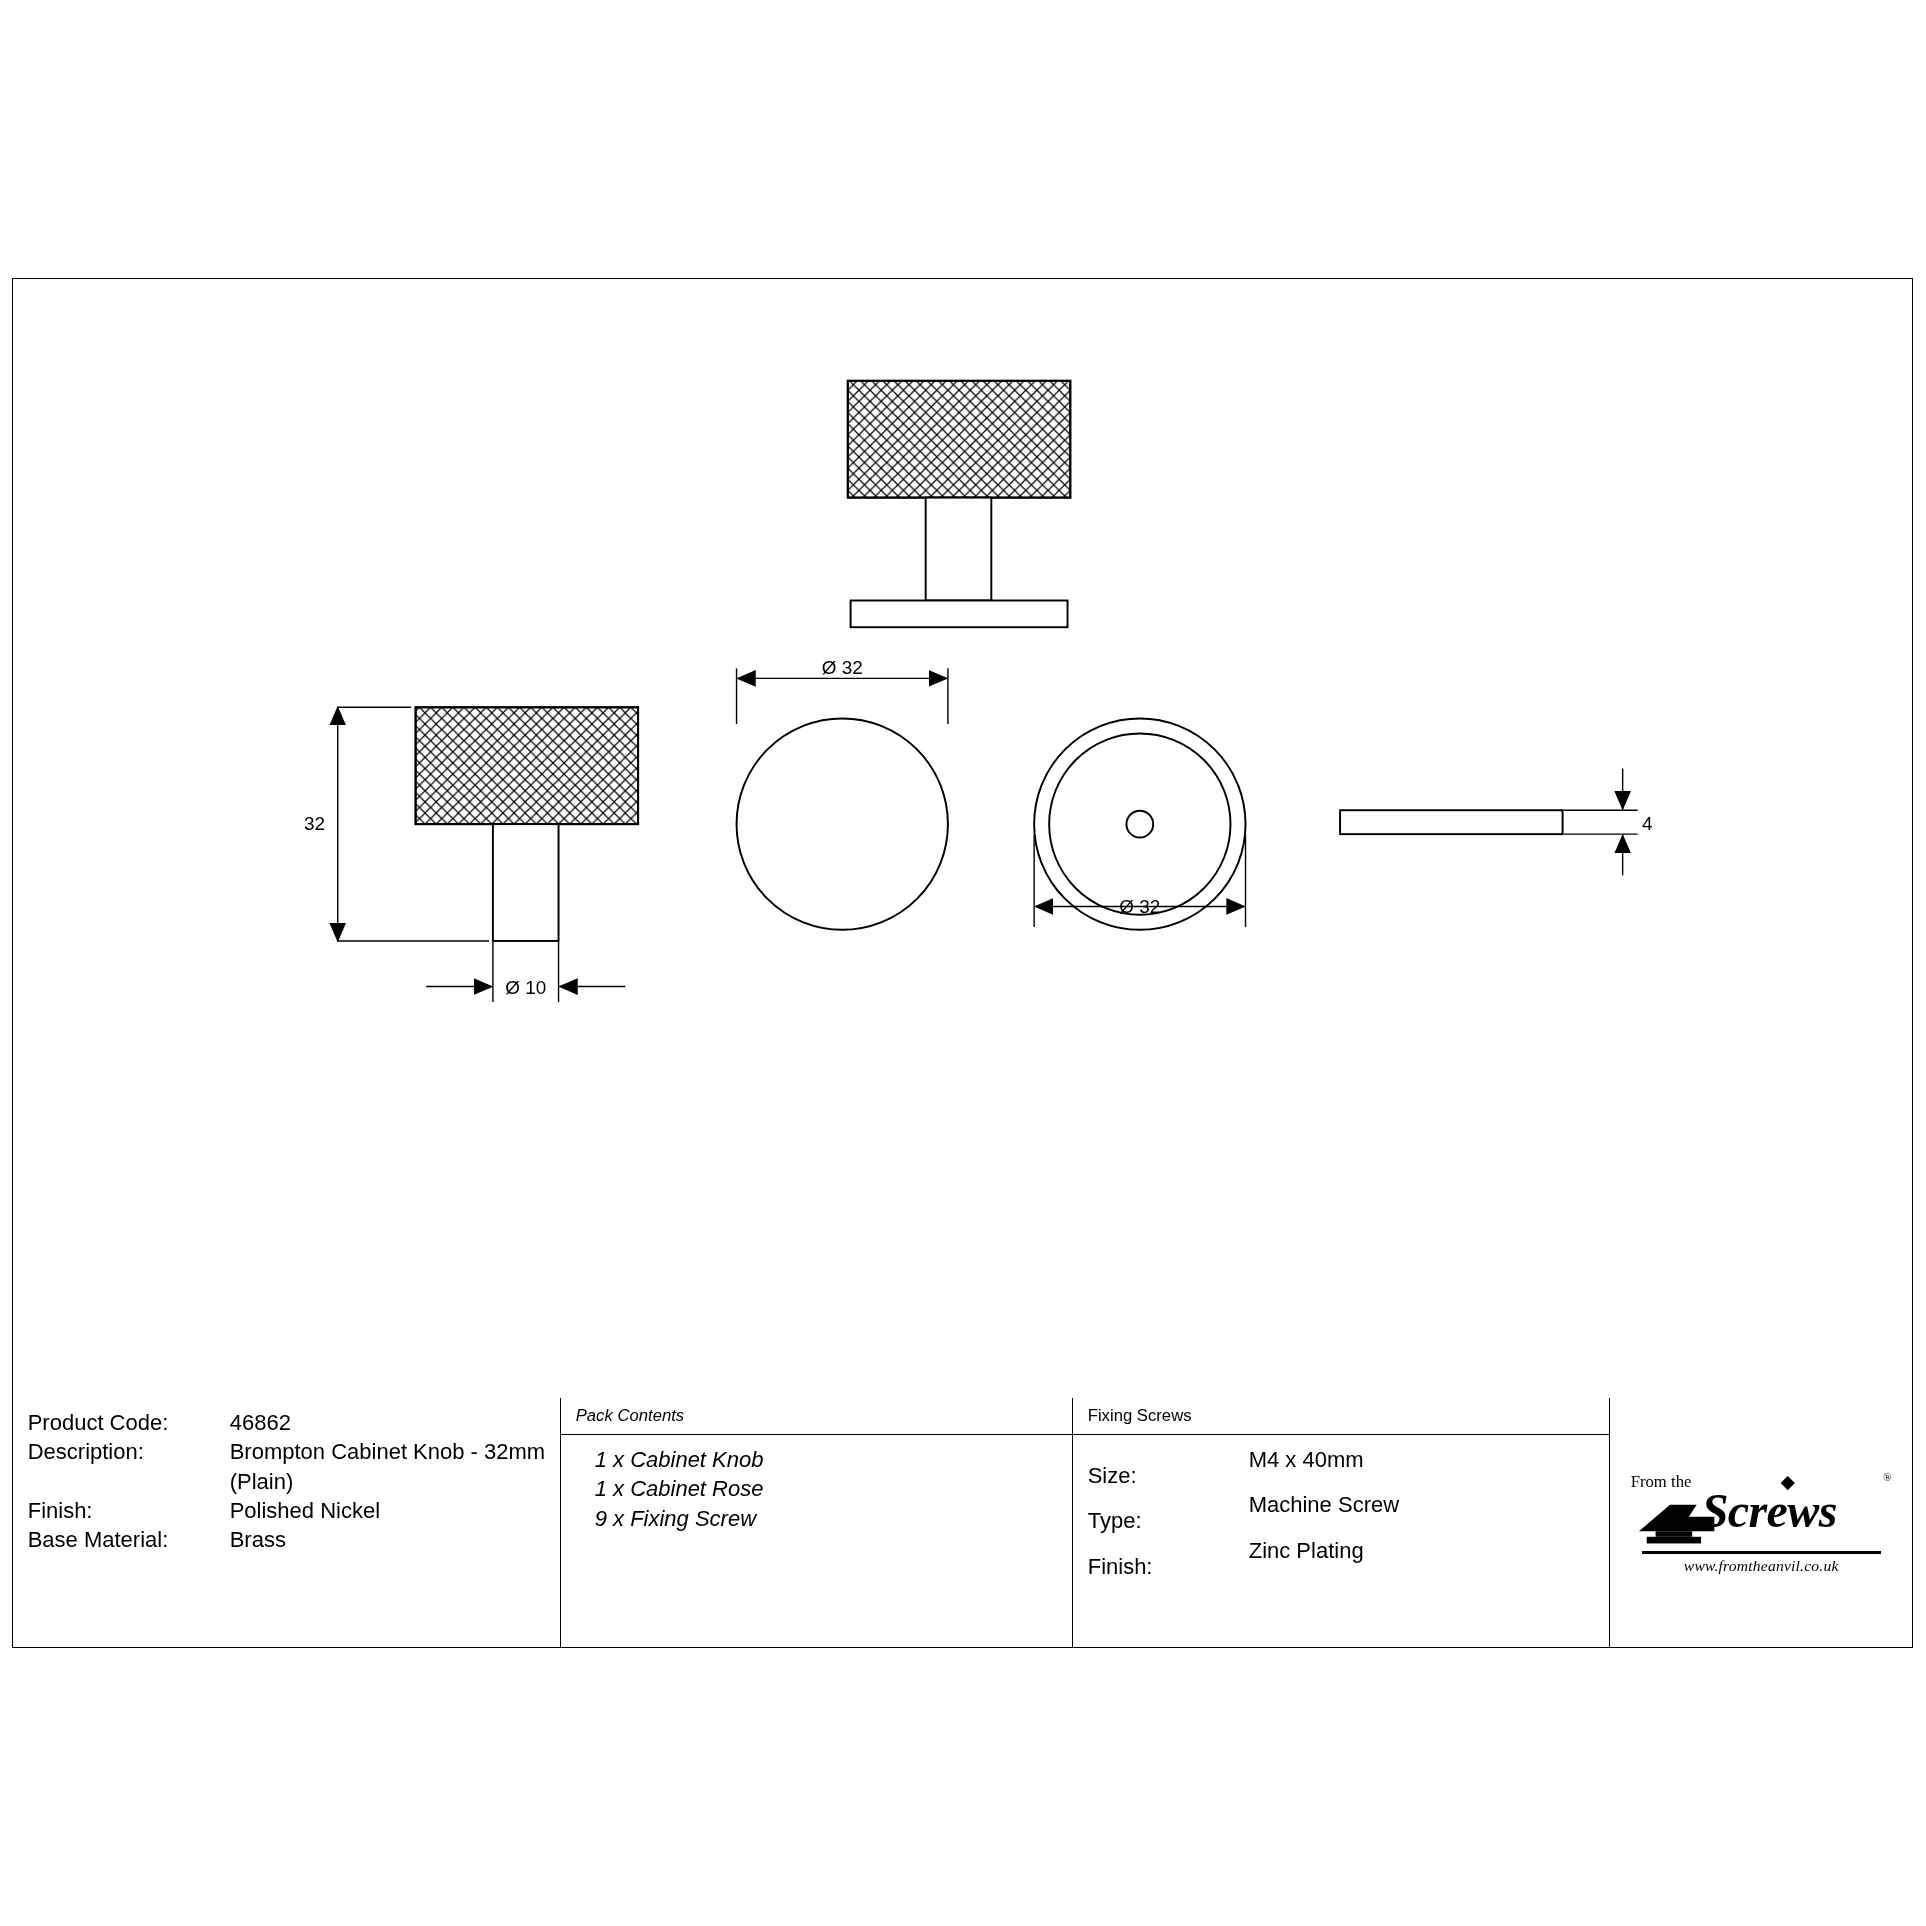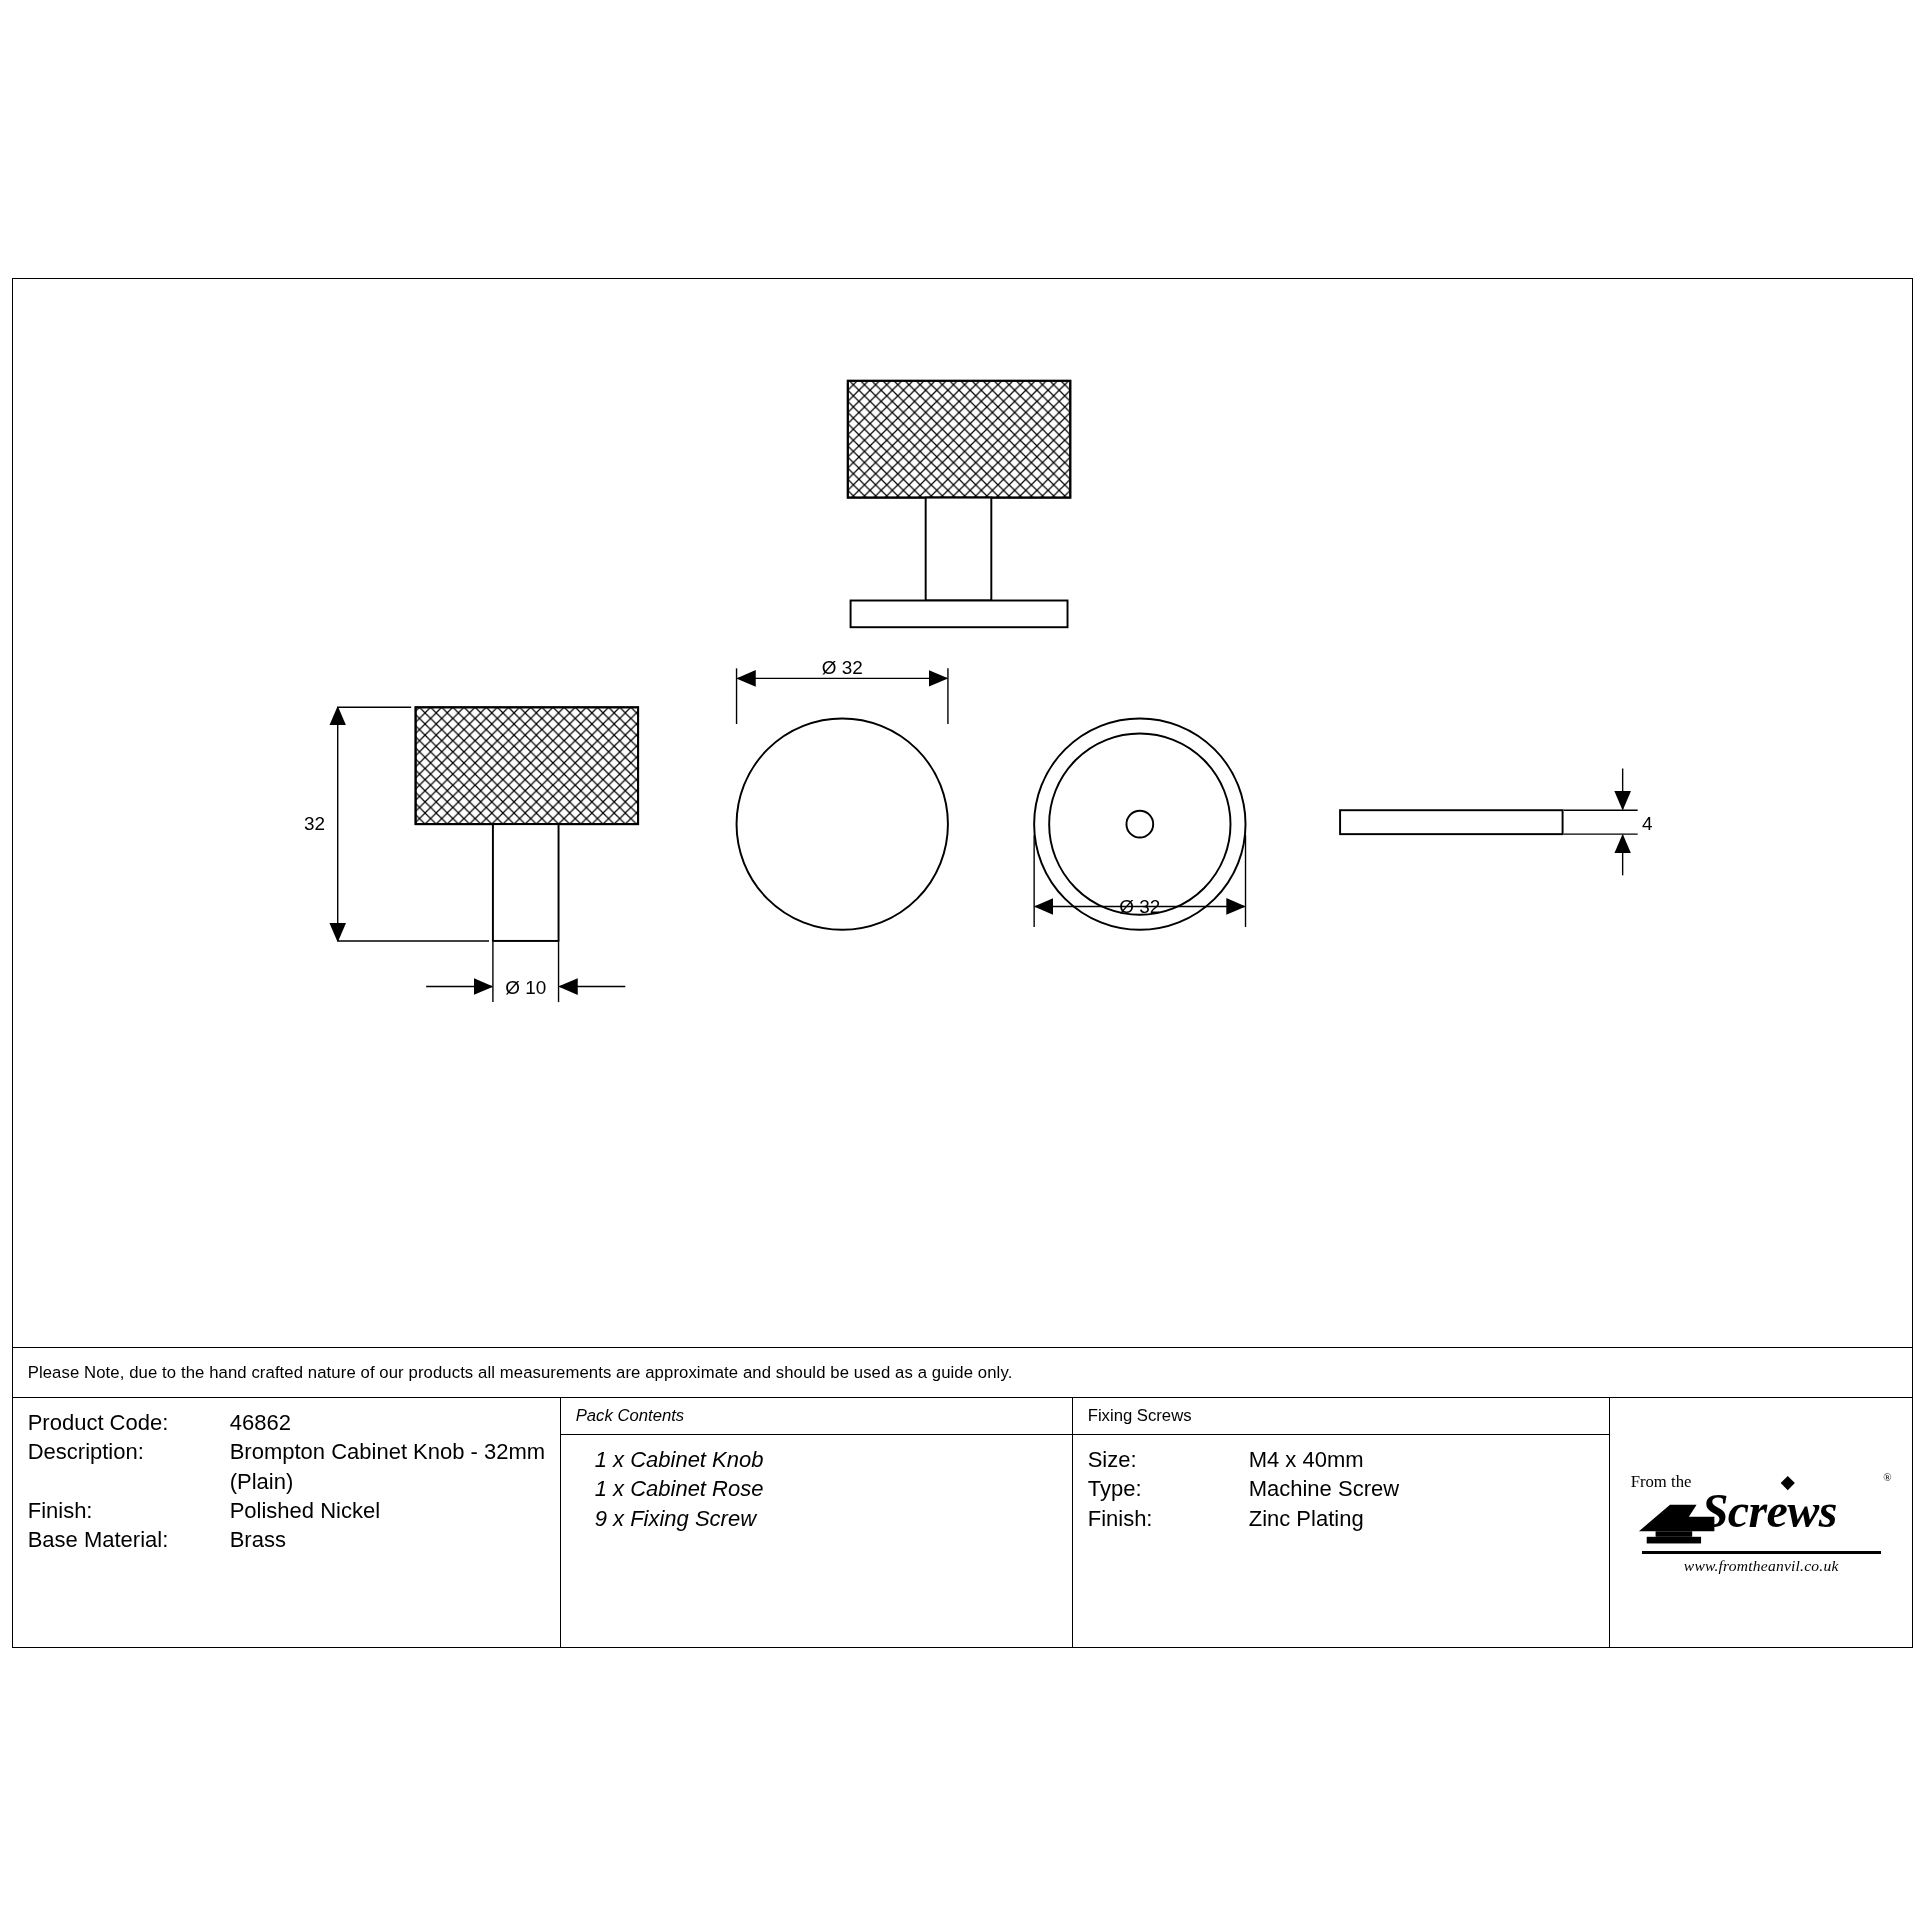--- a/index.html
+++ b/index.html
@@ -94,21 +94,21 @@
   }
   .kv-key {
     width: 162px;
     flex: 0 0 162px;
   }
   .kv-val {
     flex: 1 1 auto;
     margin-left: 40px;
   }
   .kv-val .sub { display: block; }
-  .screws .kv-key { width: 121px; flex: 0 0 121px; }
+  .screws .kv-key { width: 121px; flex: 0 0 121px; margin-top: 16px; }
   .pack-line { line-height: 1.33; margin-left: 19px; }
 
   
   .col-logo {
     display: flex;
     align-items: center;
     justify-content: center;
   }
   #logo-wrap {
     width: 261px;
@@ -239,23 +239,20 @@
       <g stroke="#000" stroke-width="2.5" fill="none">
         <line x1="2787" y1="955" x2="2920" y2="955"></line>
         <line x1="2787" y1="998" x2="2920" y2="998"></line>
         <line x1="2893" y1="880" x2="2893" y2="953" marker-end="url(#arrowEnd)"></line>
         <line x1="2893" y1="1072" x2="2893" y2="1000" marker-end="url(#arrowEnd)"></line>
       </g>
       <text x="2928" y="990" font-family="Liberation Sans, sans-serif" font-size="34" text-anchor="start" fill="#000">4</text>
     </svg>
   </div>
 
-  <div id="note-bar">
-    <div class="note-text">Please Note, due to the hand crafted nature of our products all measurements are approximate and should be used as a guide only.</div>
-  </div>
 
   <div id="info-table">
 
     <div class="col col-product">
       <div class="col-body">
         <div class="kv-row">
           <div class="kv-key">Product Code:</div>
           <div class="kv-val">46862</div>
         </div>
         <div class="kv-row">

